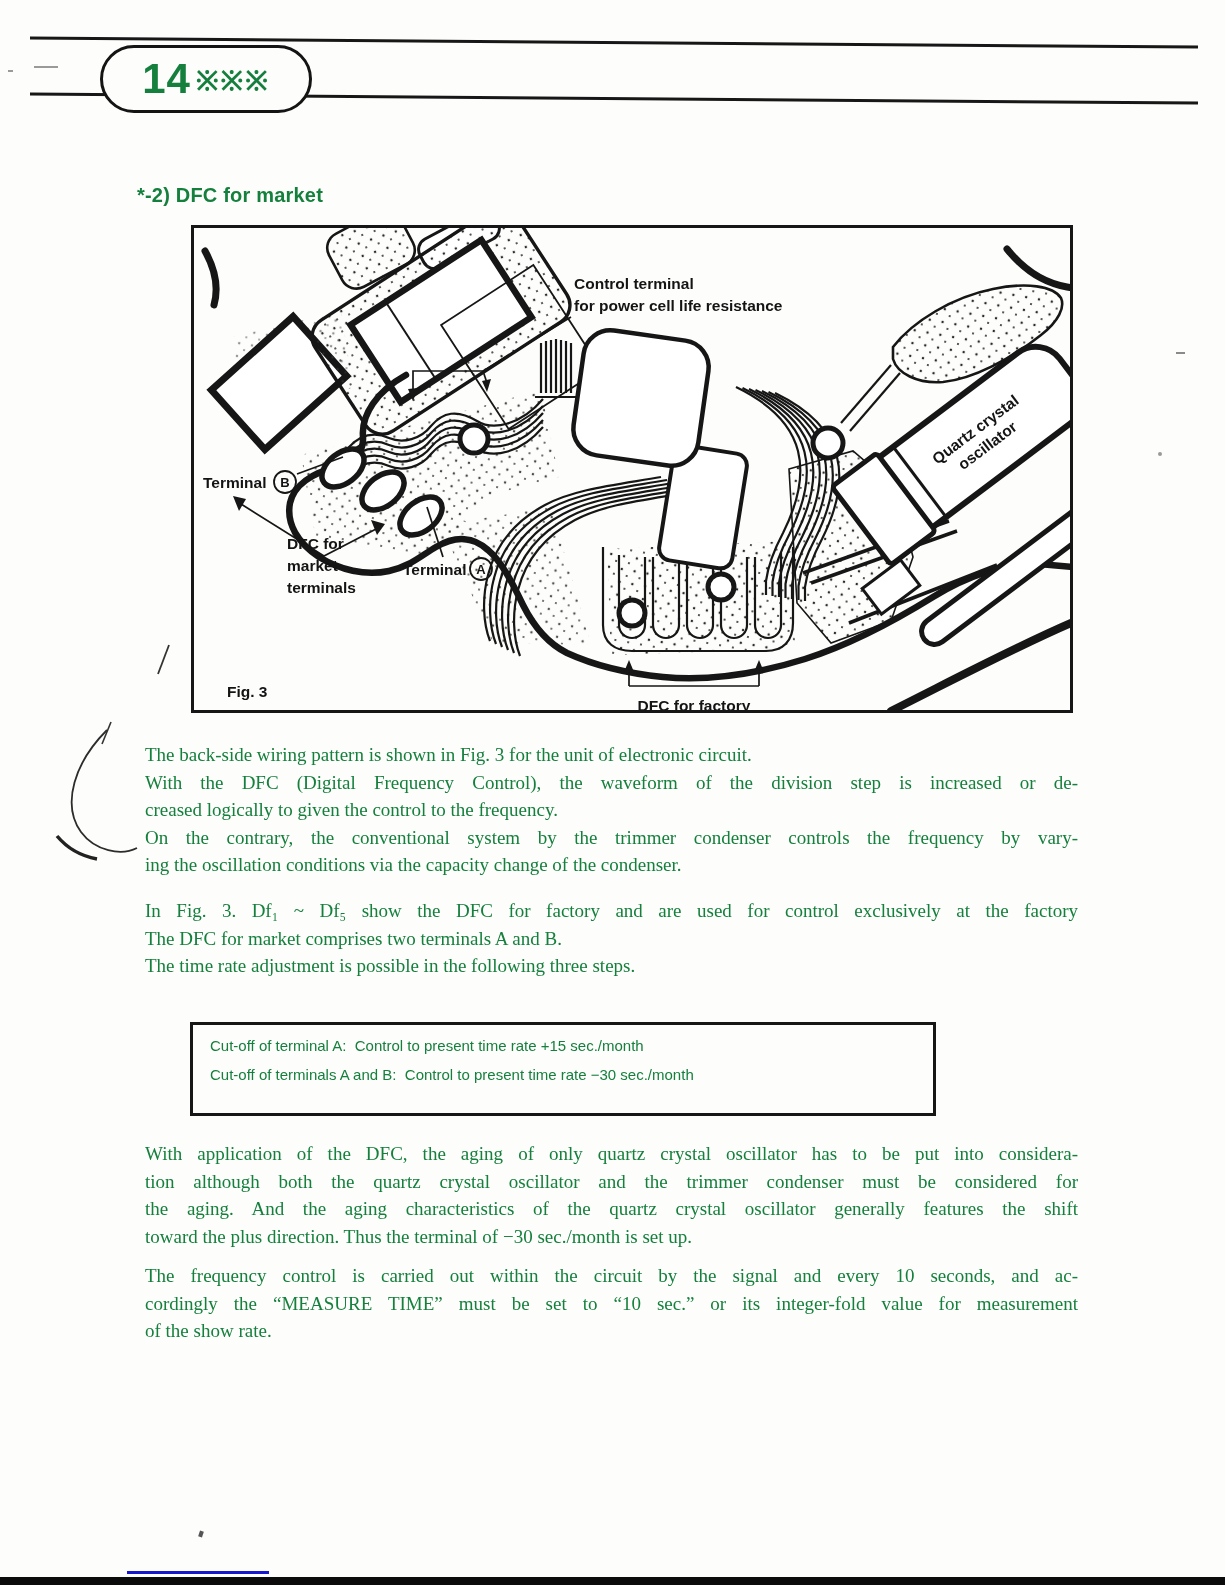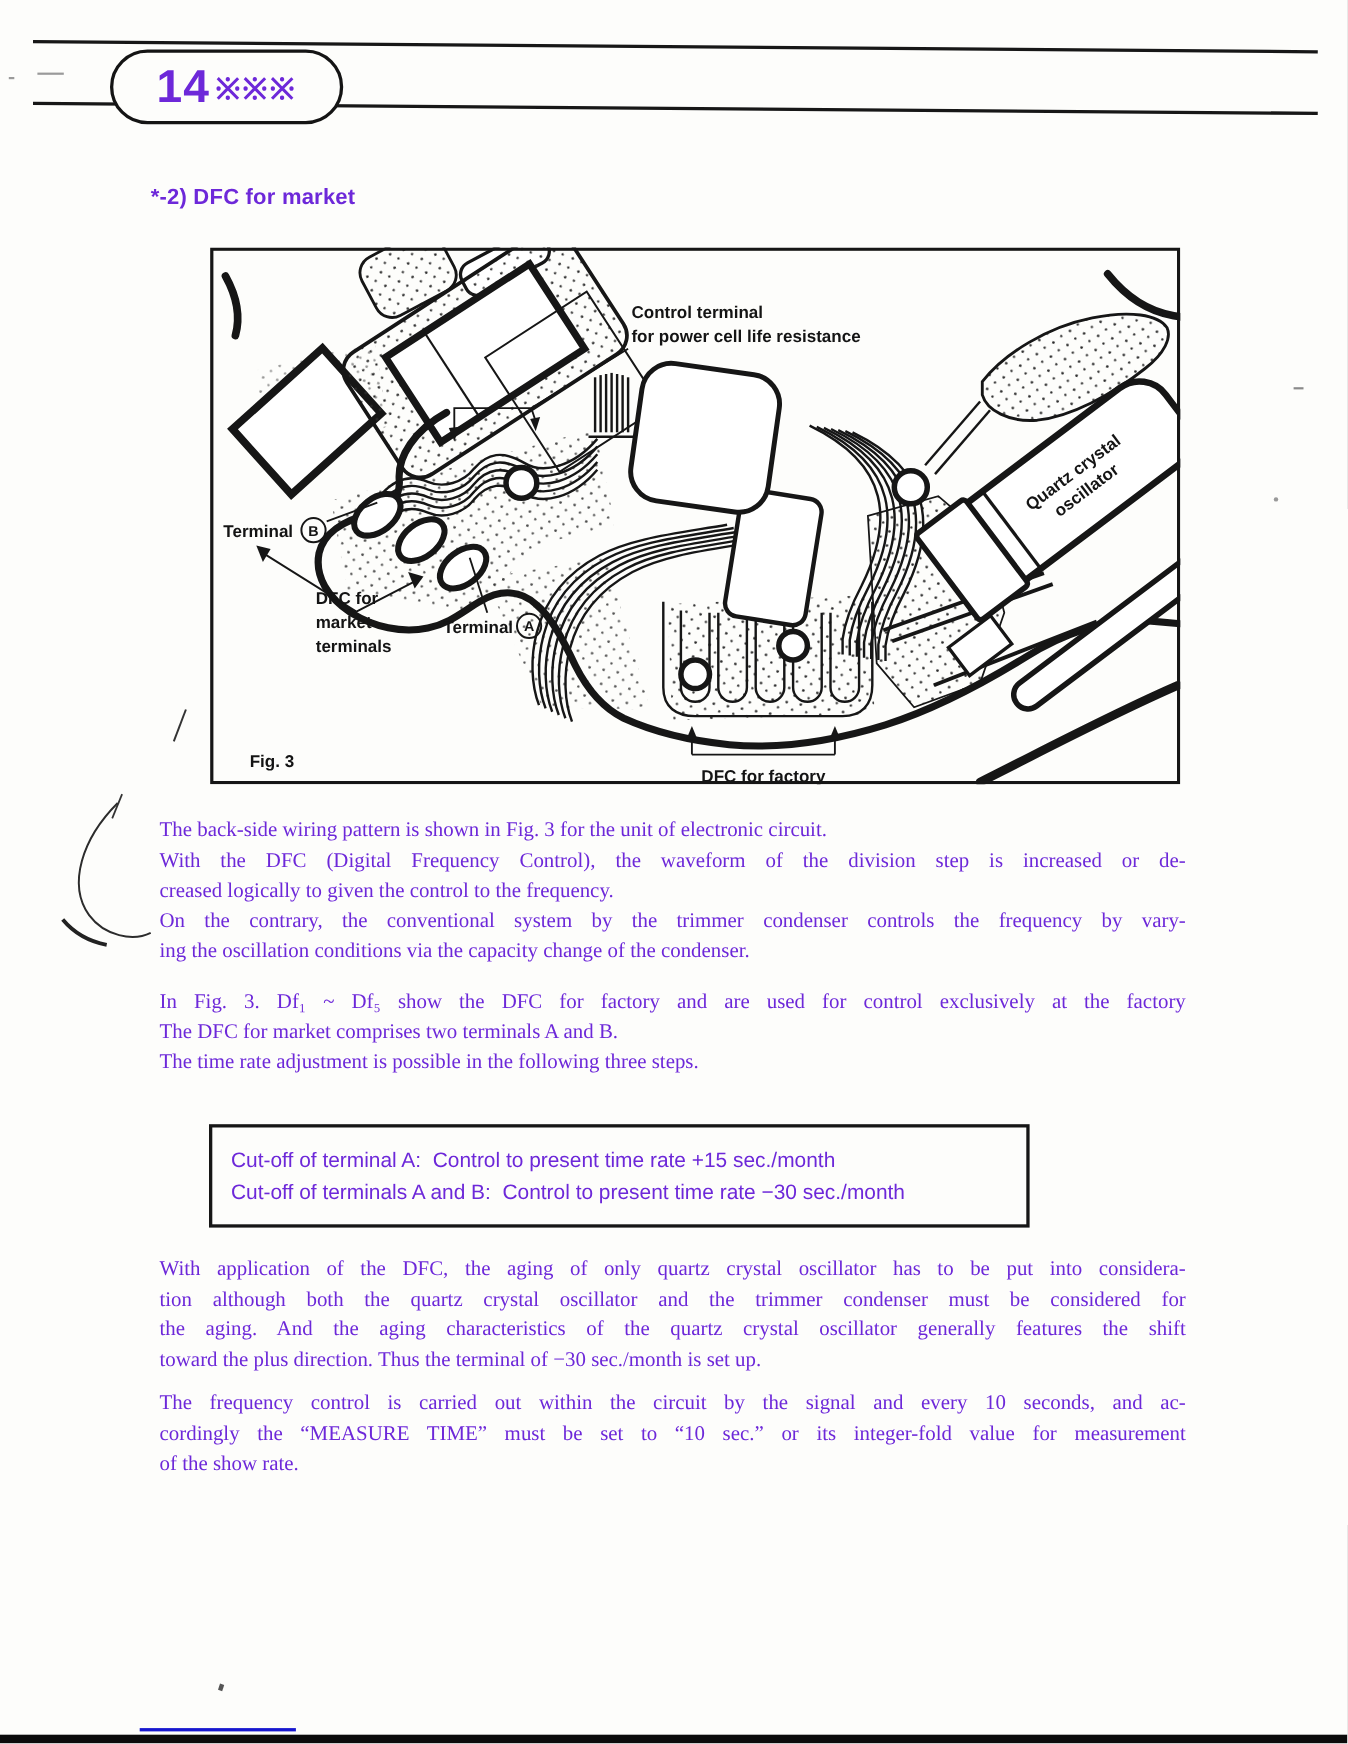--- a/index.html
+++ b/index.html
@@ -1,28 +1,28 @@
 <!DOCTYPE html>
 <html><head>
 <meta charset="utf-8">
 <style>
   html,body{margin:0;padding:0;background:#d9d9d9;}
   .page{position:relative;width:1225px;height:1585px;background:#fdfdfb;overflow:hidden;
-        font-family:"Liberation Sans",sans-serif;color:#6d28d9;}
+        font-family:"Liberation Sans",sans-serif;color:#15803d;}
   
   .rule{position:absolute;left:30px;width:1168px;height:3px;background:#171717;transform:rotate(0.45deg);}
   .r1{top:41px;}
   .r2{top:97px;}
   .hdr-dash{position:absolute;background:#9a9a9a;}
   .pill{position:absolute;left:100px;top:45px;width:206px;height:62px;border:3px solid #141414;
         border-radius:36px;background:#fdfdfb;display:flex;align-items:center;justify-content:center;gap:5px;}
   .pnum{font-size:42px;font-weight:700;letter-spacing:1px;line-height:1;}
   .pmask{font-size:27px;font-weight:700;letter-spacing:2px;margin-top:5px;line-height:1;}
   
-  .heading{position:absolute;left:137px;top:168px;margin:0;font-size:20px;font-weight:700;letter-spacing:.2px;}
+  .heading{position:absolute;left:137px;top:184px;margin:0;font-size:20px;font-weight:700;letter-spacing:.2px;}
   
   .figure{position:absolute;left:191px;top:225px;width:882px;height:488px;}
   .tr{fill:none;stroke:#161616;stroke-width:2.2px;}
   .edge{fill:none;stroke:#161616;stroke-width:6.5px;stroke-linecap:round;}
   .edge7{fill:none;stroke:#161616;stroke-width:7px;stroke-linecap:round;}
   .pad{fill:#fff;stroke:#161616;stroke-width:5px;}
   .w6{fill:#fff;stroke:#161616;stroke-width:6px;}
   .w4{fill:#fff;stroke:#161616;stroke-width:4px;}
   .w3{fill:#fff;stroke:#161616;stroke-width:3px;}
   .lead{fill:none;stroke:#161616;stroke-width:1.7px;}
@@ -30,21 +30,21 @@
   .stp0{fill:url(#stip);stroke:none;}
   .figlabel{font:700 15.5px "Liberation Sans",sans-serif;fill:#141414;}
   .figletter{font:700 13px "Liberation Sans",sans-serif;fill:#141414;}
   .tri{fill:#161616;stroke:none;}
   
   .para{position:absolute;left:145px;width:933px;font-size:19px;line-height:27.6px;font-family:Liberation Serif, serif;}
   .p1{top:741px;} .p2{top:897px;} .p3{top:1140px;} .p4{top:1262px;}
   .tline{white-space:pre;}
   .tline.j{white-space:normal;text-align:justify;text-align-last:justify;}
   .cutbox{position:absolute;left:190px;top:1022px;width:746px;height:94px;border:3px solid #161616;
-          box-sizing:border-box;padding:17px 0 0 17px;font-size:19px;line-height:28.5px;}
+          box-sizing:border-box;padding:7px 0 0 17px;font-size:15px;line-height:28.5px;}
   .boxline{white-space:pre;}
   
   .blue-line{position:absolute;left:127px;top:1571px;width:142px;height:3px;background:#1717cf;}
   .bottom-bar{position:absolute;left:0;top:1577px;width:1225px;height:8px;background:#0b0b0b;}
   .speck{position:absolute;background:#555;}
   .art{position:absolute;}
 </style>
 </head>
 <body>
 

